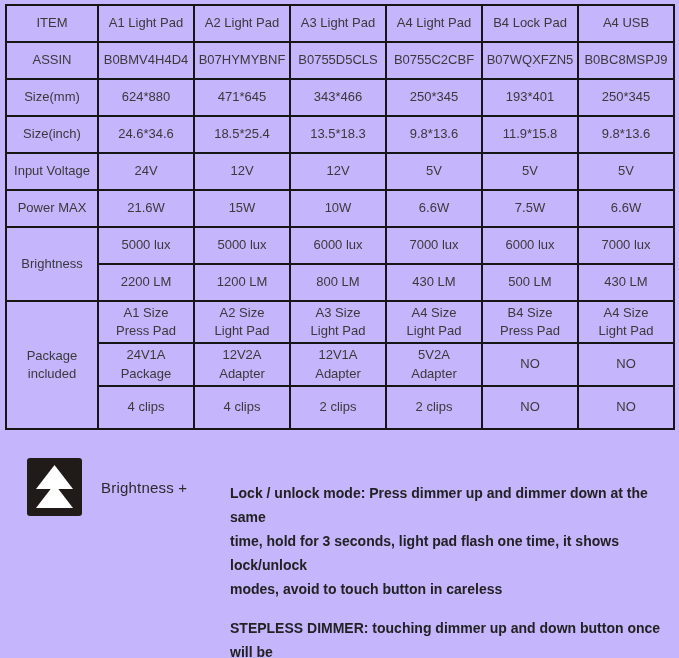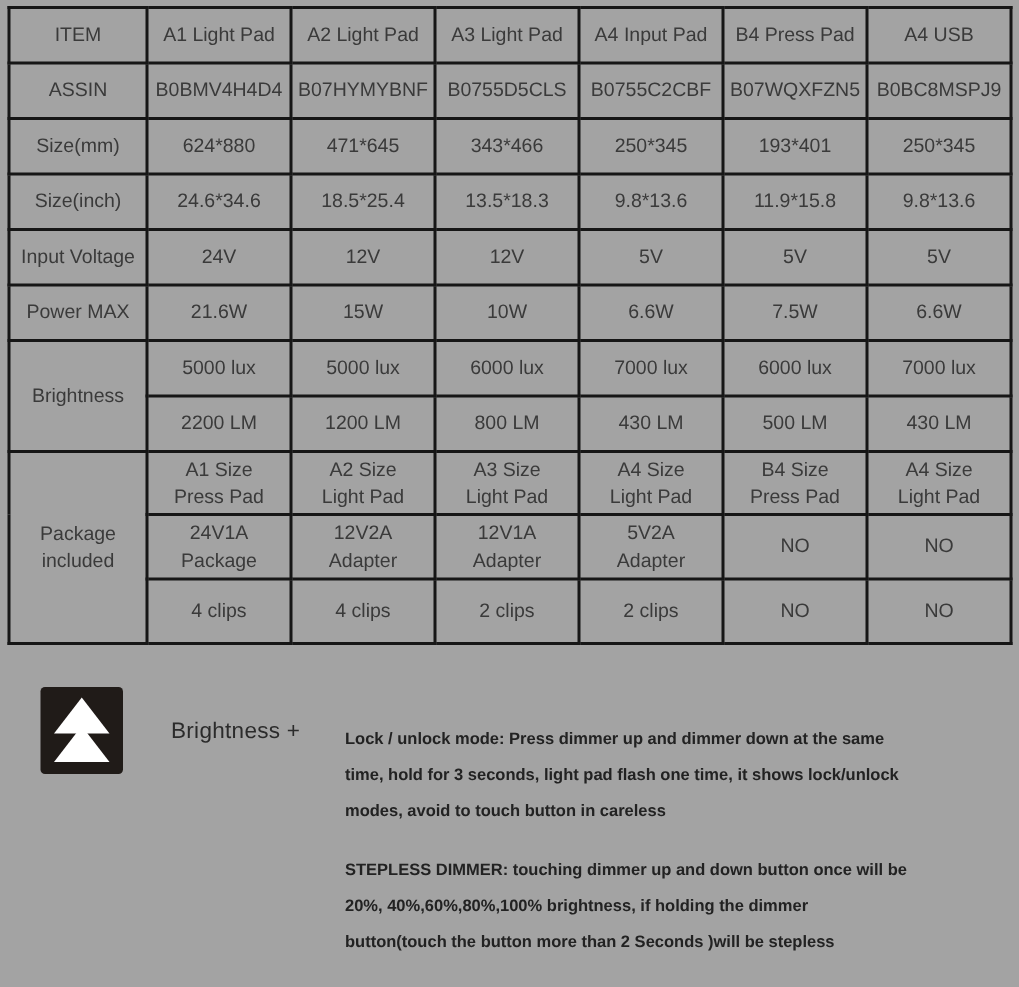--- a/index.html
+++ b/index.html
@@ -1,21 +1,21 @@
 <!DOCTYPE html>
 <html><head>
 <meta charset="utf-8">
 <style>
   * { margin:0; padding:0; box-sizing:border-box; }
   html,body { background:#ffffff; }
   body {
     width:679px; height:658px; position:relative; overflow:hidden;
     font-family:"Liberation Sans", sans-serif; color:#3a3a3a;
   }
-  .page { position:absolute; inset:0; background:#a3a3a3; }
+  .page { position:absolute; inset:0; background:#c4b5fd; }
 
   
   table.spec {
     position:absolute; left:5px; top:4px; width:670px;
     border-collapse:collapse; table-layout:fixed;
   }
   table.spec td {
     border:2px solid #161616;
     text-align:center; vertical-align:middle;
     font-size:13px; line-height:1.4; color:#3a3a3a;
@@ -24,32 +24,32 @@
   tr.r37 { height:37px; }
   tr.r41 { height:41px; }
   tr.r42 { height:42px; }
   tr.r43 { height:43px; }
 
   
   .controls {
     position:absolute; left:27px; top:458px;
     display:flex; flex-direction:column; gap:12px;
   }
-  .control-row { display:flex; align-items:center; gap:32px; }
+  .control-row { display:flex; align-items:center; gap:19px; }
   .icon-box {
     width:55px; height:58px; background:#201b18; border-radius:3px;
     display:flex; align-items:center; justify-content:center; flex:0 0 auto;
   }
   .icon-box svg { width:100%; height:100%; display:block; }
   .control-label { font-size:15px; color:#2b2b2b; letter-spacing:0.2px; }
 
   
   .notes { position:absolute; left:230px; top:481px; width:440px; }
   .note {
-    font-size:11px; font-weight:bold; color:#222222;
+    font-size:14px; font-weight:bold; color:#222222;
     line-height:24px; white-space:pre-line;
   }
   .note + .note { margin-top:15px; }
 </style>
 </head>
 <body>
 
 <div class="page">
 
   <table class="spec">
@@ -61,22 +61,22 @@
         <col>
         <col>
         <col>
     </colgroup>
     <tbody>
       <tr class="r37">
         <td>ITEM</td>
         <td>A1 Light Pad</td>
         <td>A2 Light Pad</td>
         <td>A3 Light Pad</td>
-        <td>A4 Input Pad</td>
-        <td>B4 Press Pad</td>
+        <td>A4 Light Pad</td>
+        <td>B4 Lock Pad</td>
         <td>A4  USB</td>
       </tr>
       <tr class="r37">
         <td>ASSIN</td>
         <td>B0BMV4H4D4</td>
         <td>B07HYMYBNF</td>
         <td>B0755D5CLS</td>
         <td>B0755C2CBF</td>
         <td>B07WQXFZN5</td>
         <td>B0BC8MSPJ9</td>

